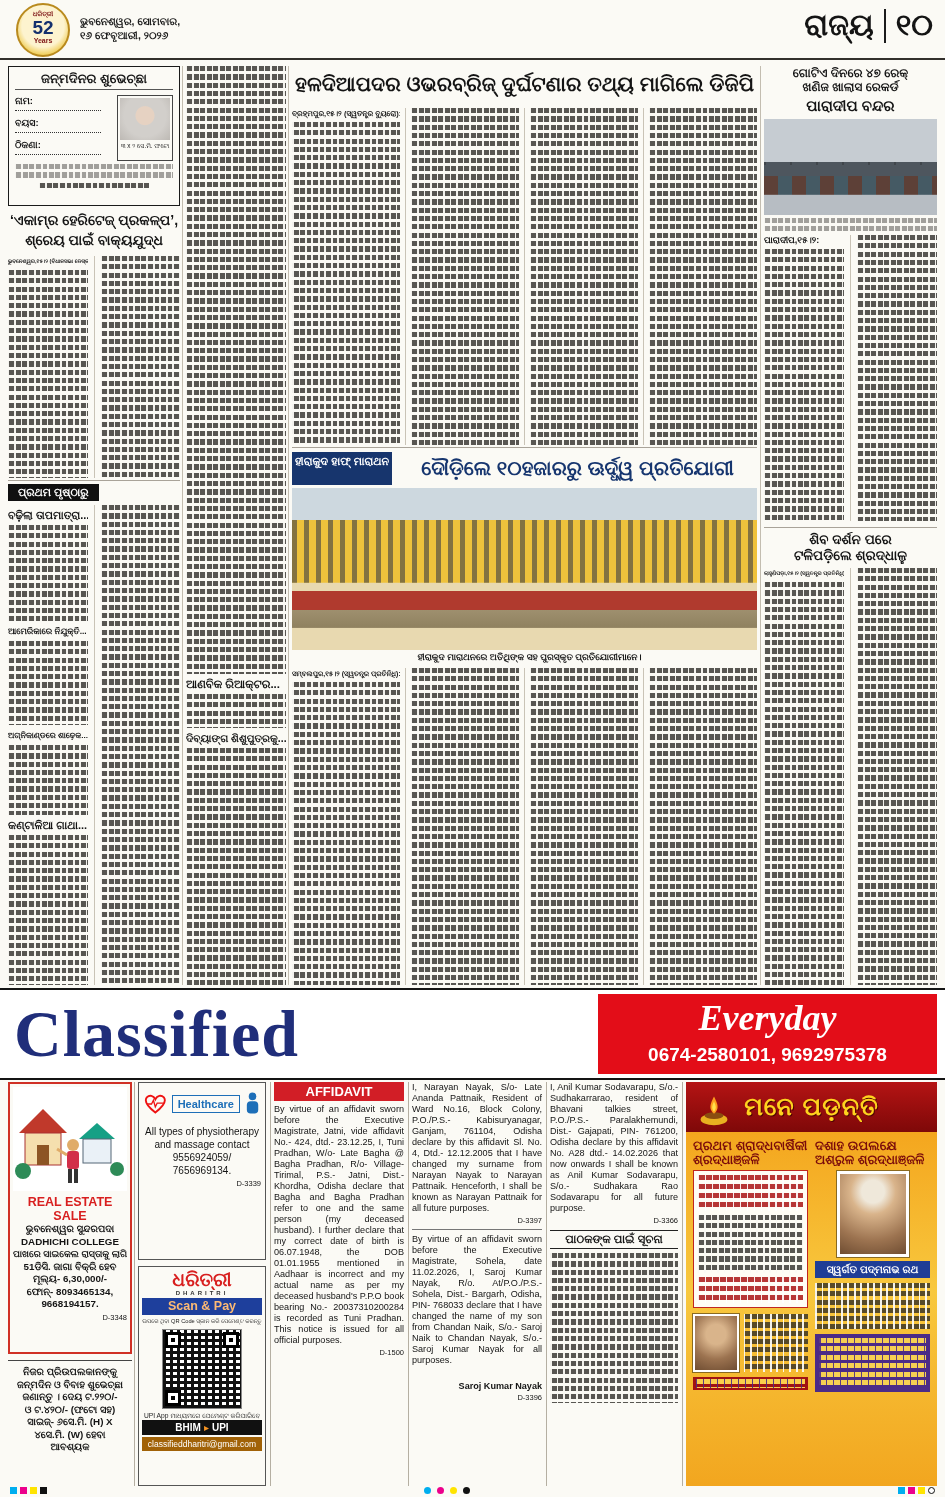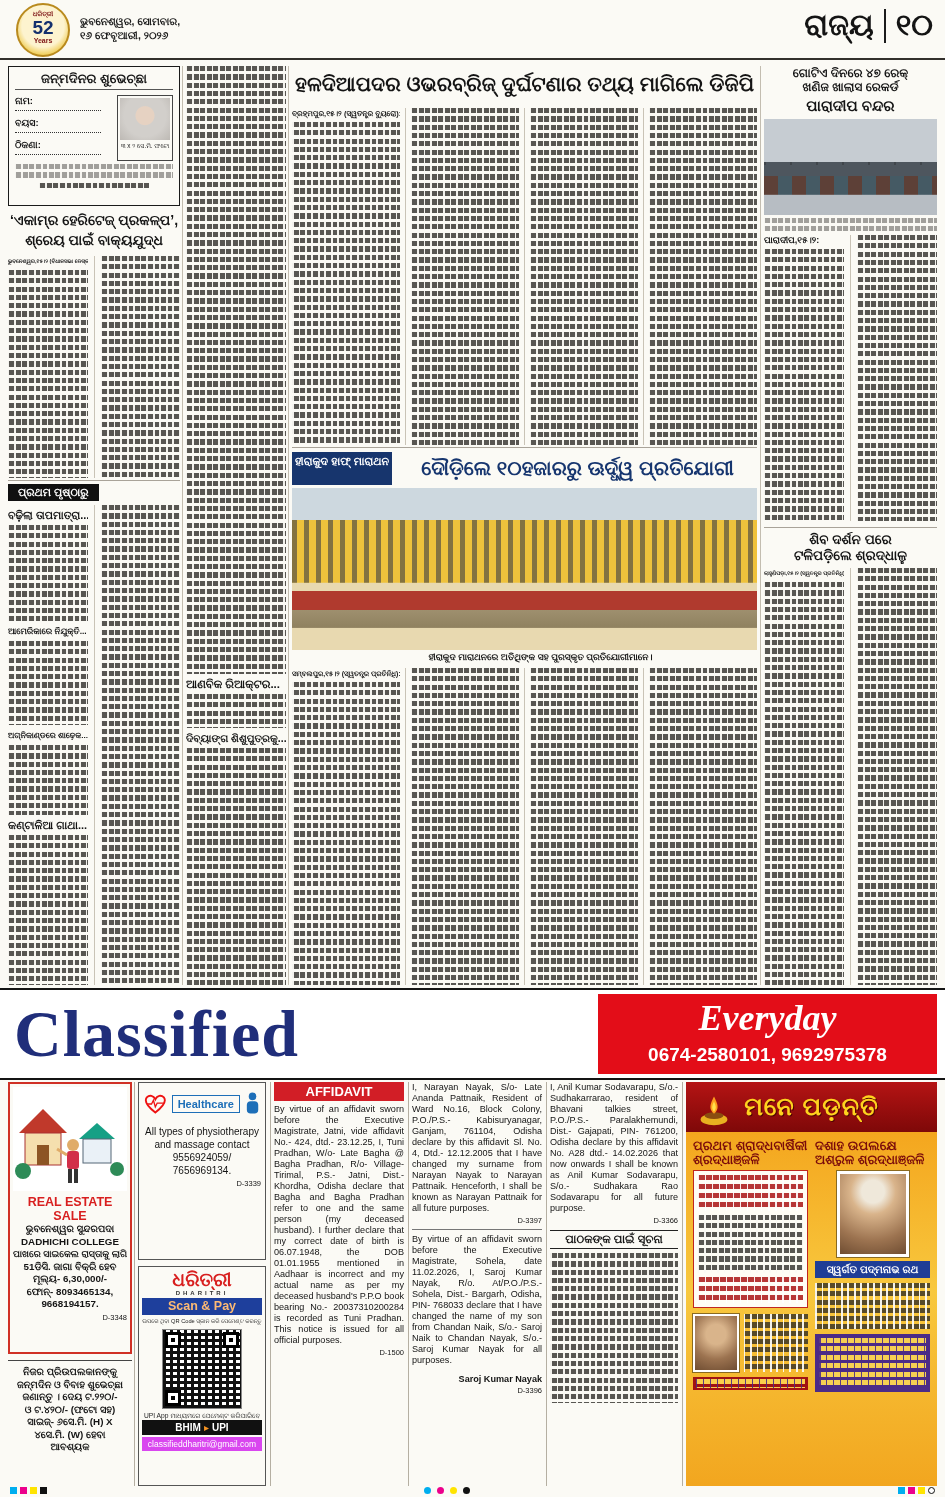--- a/index.html
+++ b/index.html
@@ -60,21 +60,21 @@
 #lead-head{left:292px;top:62px;width:465px;height:44px;font-size:23px;font-weight:800;text-align:center;line-height:44px}
 #kicker{left:292px;top:452px;width:100px;height:33px;background:#17356d;color:#fff;font-weight:700;font-size:11px;line-height:13px;text-align:center;padding:3px 2px;overflow:hidden}
 #marathon-head{left:398px;top:452px;width:359px;height:33px;font-size:20px;font-weight:800;color:#16356f;text-align:center;line-height:33px}
 #marathon-photo{left:292px;top:488px;width:465px;height:162px;
   background:
     linear-gradient(#cdd8df,#cdd8df) 0 0/100% 20% no-repeat,
     repeating-linear-gradient(90deg,rgba(25,35,70,.5) 0 5px,rgba(0,0,0,0) 5px 12px) 0 20%/100% 48% no-repeat,
     linear-gradient(#eec23c,#eec23c) 0 20%/100% 48% no-repeat,
     linear-gradient(#b03a2e,#b03a2e) 0 72%/100% 12% no-repeat,
     linear-gradient(#a59675,#8f815f) 0 84%/100% 16% no-repeat,#e8d9b0}
-#marathon-caption{left:308px;top:652px;width:465px;height:13px;font-size:9px;text-align:center;font-weight:700}
+#marathon-caption{left:297px;top:652px;width:465px;height:13px;font-size:9px;text-align:center;font-weight:700}
 
 #rightcol{left:764px;top:66px;width:173px;height:919px;display:flex;flex-direction:column}
 .port-h{font-size:12px;font-weight:800;text-align:center;line-height:14px}
 .port-label{font-size:15px;font-weight:800;text-align:center;margin:3px 0 2px}
 .port-photo{height:96px;margin-top:2px;
   background:
     linear-gradient(#c6ccd2,#c6ccd2) 0 0/100% 45% no-repeat,
     repeating-linear-gradient(90deg,rgba(60,65,70,.8) 0 2px,rgba(0,0,0,0) 2px 26px) 0 0/100% 48% no-repeat,
     linear-gradient(#4e565e,#4e565e) 0 48%/100% 22% no-repeat,
     repeating-linear-gradient(90deg,#5d4037 0 14px,#455a64 14px 28px) 0 70%/100% 30% no-repeat,#b7bdc3}
@@ -103,24 +103,24 @@
 .sp-brand-l{font-size:6px;letter-spacing:3px;color:#333;font-weight:700}
 .sp-bar{background:#1e3f9c;color:#fdba74;font-weight:800;font-size:12.5px;line-height:17px;margin:2px 0}
 .sp-note{font-size:7.2px;line-height:8.5px;color:#222}
 .qr{width:80px;height:80px;margin:3px auto;position:relative;border:1px solid #888;background:
   repeating-linear-gradient(0deg,#111 0 3px,rgba(0,0,0,0) 3px 6px),
   repeating-linear-gradient(90deg,#111 0 3px,#fff 3px 7px)}
 .qf{position:absolute;width:16px;height:16px;border:3px solid #000;background:#fff}
 .qf i{position:absolute;left:3px;top:3px;width:4px;height:4px;background:#000}
 .upi{background:#111;color:#fff;font-weight:800;font-size:10px;line-height:15px;display:flex;justify-content:center;gap:3px}
 .upi .arrow{color:#f79422}
-.email{background:#d946ef;color:#fff;font-size:8.5px;line-height:14px;margin-top:2px}
+.email{background:#a16207;color:#fff;font-size:8.5px;line-height:14px;margin-top:2px}
 .aff-head{background:#d21e26;color:#fff;font-weight:800;font-size:13px;text-align:center;padding:2px 0;margin-bottom:3px}
 .aff-body{font-size:9.1px;line-height:11px;text-align:justify}
-.aff-sign{text-align:right;font-size:9.1px;font-weight:700;margin-top:8px}
+.aff-sign{text-align:right;font-size:9.1px;font-weight:700;margin-top:15px}
 .aff-div{border-top:1px solid #777;margin:4px 0}
 .rn-title{font-size:11.5px;font-weight:800;text-align:center;border-top:1.5px solid #222;border-bottom:1.5px solid #222;padding:2px 0;margin:5px 0 4px}
 
 #obit{left:686px;width:251px;top:1082px;height:404px;position:absolute;overflow:hidden}
 .obit-head{height:50px;background:linear-gradient(180deg,#b51414,#7e0808);position:relative;display:flex;align-items:center;justify-content:center}
 .obit-title{color:#ffd21e;font-size:25px;font-weight:800;letter-spacing:1px;text-shadow:1px 1px 0 #4d0303;max-width:180px}
 .diya{position:absolute;left:8px;top:4px}
 .obit-body{height:354px;background:linear-gradient(180deg,#f4a61e 0,#f8c83e 45%,#f2a61f 100%);display:flex;gap:7px;padding:7px}
 .ob-col{flex:1 1 0;min-width:0;display:flex;flex-direction:column}
 .ob-h{color:#7a0b0b;font-weight:700;font-size:13px;line-height:13.5px;}

